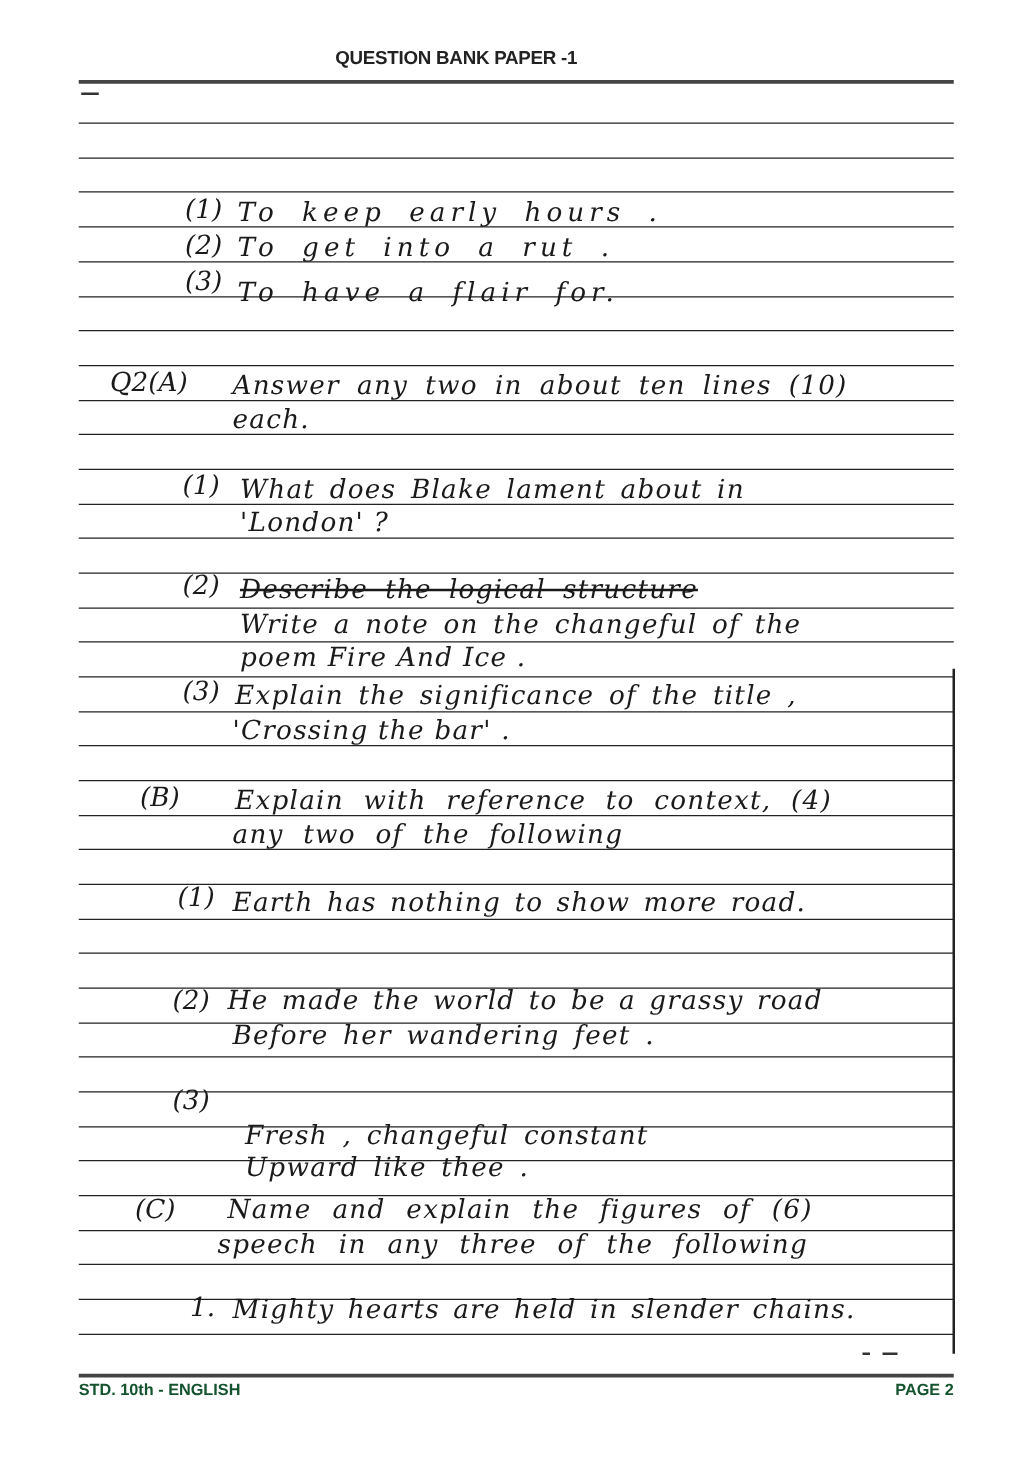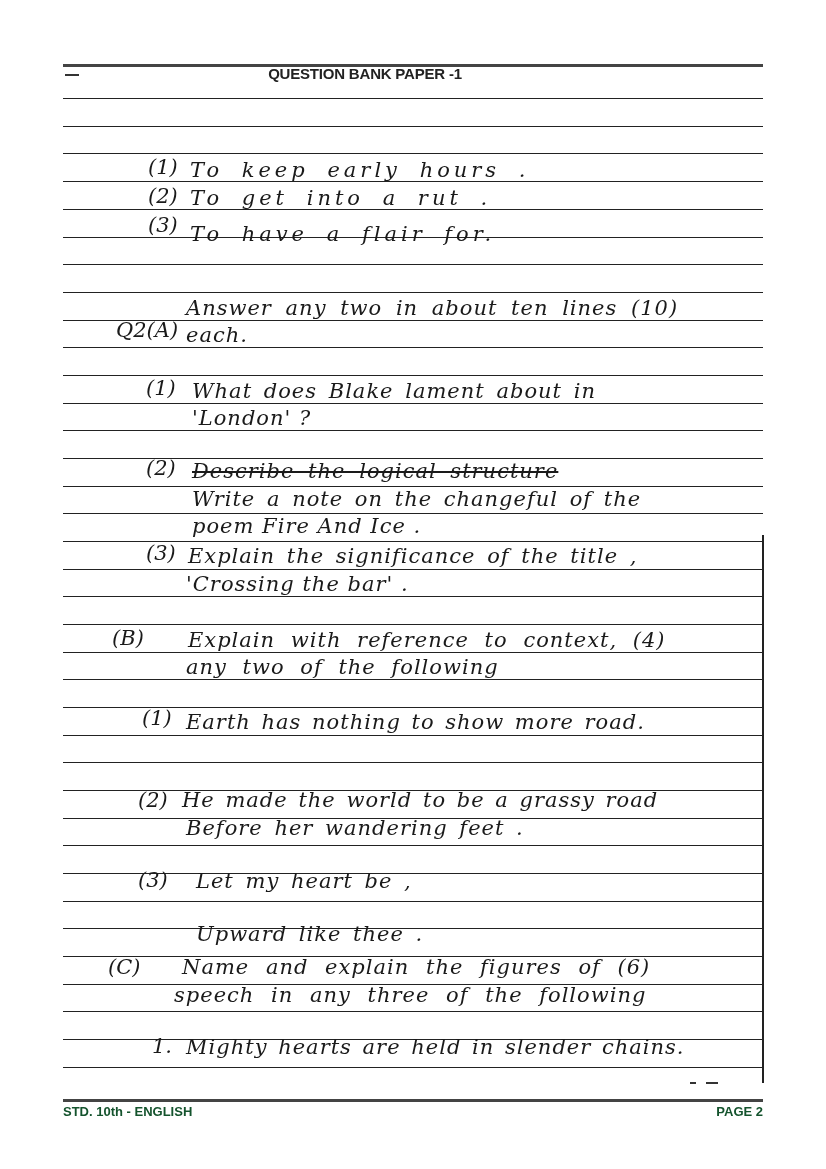--- a/index.html
+++ b/index.html
@@ -1,21 +1,21 @@
 <!DOCTYPE html>
 <html><head>
   <meta charset="utf-8">
   <style>
     html, body { margin: 0; padding: 0; background: #ffffff; }
     body { width: 826px; height: 1169px; position: relative; overflow: hidden; }
     .page { position: absolute; left: 0; top: 0; width: 826px; height: 1169px; background: #fff; }
     .header-title {
       position: absolute; top: 38px; left: 0; width: 730px; text-align: center;
       font-family: "Liberation Sans", sans-serif; font-weight: bold; font-size: 15px;
-      color: #222; letter-spacing: -0.2px; margin-top: 27px;
+      color: #222; letter-spacing: -0.2px;
     }
     .rule-thick { position: absolute; left: 63px; width: 700px; height: 3px; background: #444; }
     .rule-top { top: 64px; }
     .rule-bottom { top: 1099px; }
     .footer-left, .footer-right {
       position: absolute; top: 1104px;
       font-family: "Liberation Sans", sans-serif; font-weight: bold; font-size: 13px; color: #14532d;
     }
     .footer-left { left: 63px; }
     .footer-right { right: 63px; }
@@ -83,21 +83,21 @@
   <div class="dash-mark" style="left:706px;top:1082px;width:12px;"></div>
 
 
   <div class="hw num" style="left:148px;top:157px;">(1)</div>
   <div class="hw wide" style="left:190px;top:160px;">To keep  early  hours .</div>
   <div class="hw num" style="left:148px;top:186px;">(2)</div>
   <div class="hw wide" style="left:190px;top:188px;">To get  into  a  rut .</div>
   <div class="hw num" style="left:148px;top:215px;">(3)</div>
   <div class="hw wide" style="left:190px;top:224px;text-align:center;">To  have  a  flair  for.</div>
 
-  <div class="hw num" style="left:116px;top:296px;margin-top:24px;">Q2(A)</div>
+  <div class="hw num" style="left:88px;top:296px;">Q2(A)</div>
   <div class="hw" style="left:186px;top:298px;word-spacing:6px;">Answer  any two  in about  ten lines (10)</div>
   <div class="hw" style="left:186px;top:325px;">each.</div>
 
   <div class="hw num" style="left:146px;top:378px;">(1)</div>
   <div class="hw" style="left:192px;top:381px;word-spacing:4px;">What  does  Blake  lament  about  in</div>
   <div class="hw" style="left:192px;top:408px;">'London' ?</div>
 
   <div class="hw num" style="left:146px;top:458px;">(2)</div>
   <div class="hw strike" style="left:192px;top:461px;word-spacing:6px;">Describe  the  logical  structure</div>
   <div class="hw" style="left:192px;top:489px;word-spacing:4px;">Write  a  note  on  the  changeful  of  the</div>
@@ -112,21 +112,21 @@
   <div class="hw" style="left:186px;top:657px;word-spacing:8px;">any  two  of  the  following</div>
 
   <div class="hw num" style="left:142px;top:708px;">(1)</div>
   <div class="hw" style="left:186px;top:712px;word-spacing:3px;">Earth  has  nothing  to  show  more  road.</div>
 
   <div class="hw num" style="left:138px;top:790px;">(2)</div>
   <div class="hw" style="left:182px;top:790px;word-spacing:3px;">He  made  the  world  to  be  a  grassy road</div>
   <div class="hw" style="left:186px;top:818px;word-spacing:4px;">Before  her  wandering  feet .</div>
 
   <div class="hw num" style="left:138px;top:870px;">(3)</div>
-  <div class="hw" style="left:196px;top:871px;word-spacing:4px;">Let  my  heart  be ,</div>
+  <div class="hw" style="left:196px;top:898px;word-spacing:4px;">Fresh , changeful  constant</div>
   <div class="hw" style="left:196px;top:924px;word-spacing:4px;">Upward  like  thee .</div>
 
   <div class="hw num" style="left:108px;top:957px;">(C)</div>
   <div class="hw" style="left:182px;top:957px;word-spacing:9px;">Name  and  explain  the  figures  of  (6)</div>
   <div class="hw" style="left:174px;top:985px;word-spacing:9px;">speech  in  any  three  of  the  following</div>
 
   <div class="hw num" style="left:152px;top:1036px;">1.</div>
   <div class="hw" style="left:186px;top:1037px;word-spacing:3px;">Mighty  hearts  are  held  in  slender  chains.</div>
 
   <div class="rule-thick rule-bottom"></div>

